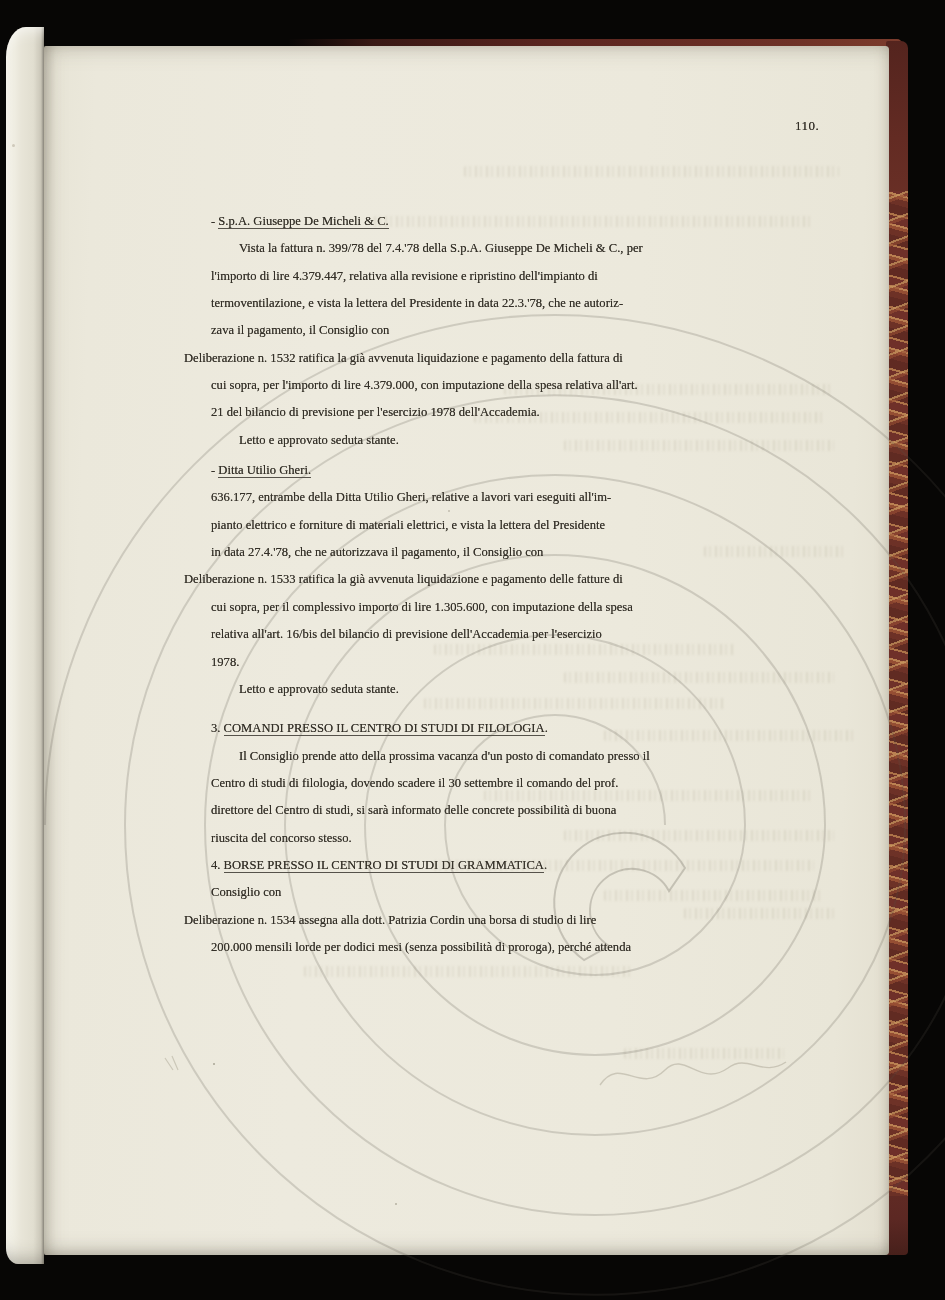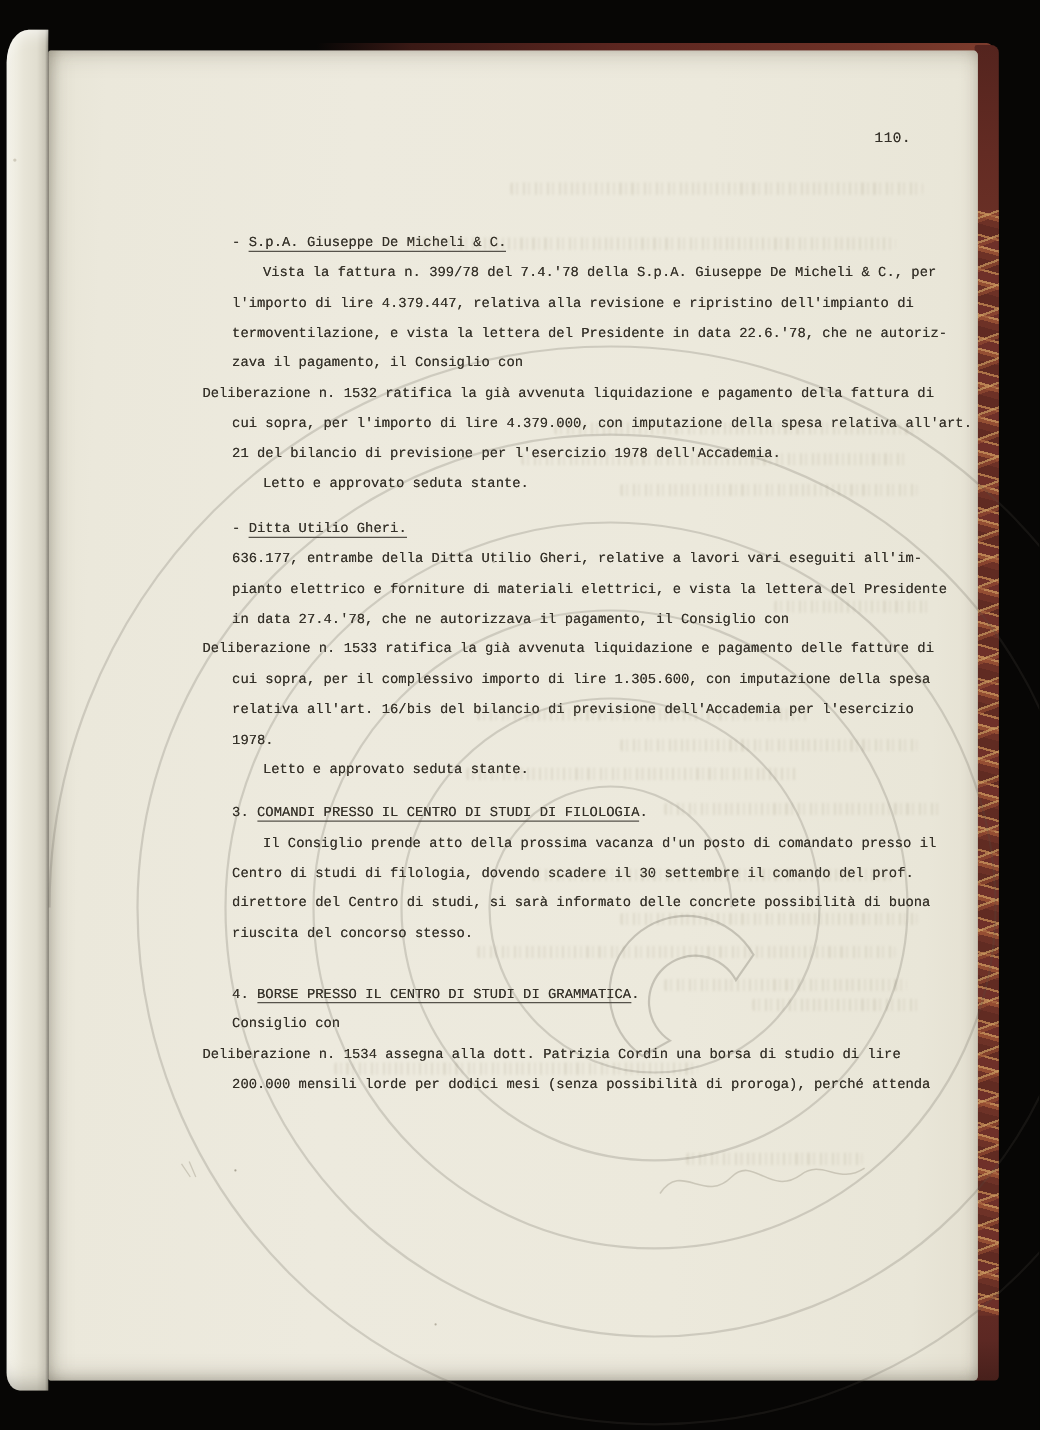--- a/index.html
+++ b/index.html
@@ -1,20 +1,20 @@
 <!DOCTYPE html>
 <html><head>
 <meta charset="utf-8">
 <style>
   html,body{margin:0;padding:0;background:#070605;}
   body{width:945px;height:1300px;position:relative;overflow:hidden;
        font-family:"Liberation Mono","DejaVu Sans Mono",monospace;}
 
   
-  .photo{position:absolute;inset:0;}
+  .photo{position:absolute;inset:0;font-family:Liberation Serif, serif;}
   .cover-top{position:absolute;left:288px;top:39px;width:614px;height:10px;z-index:1;
      background:linear-gradient(90deg,rgba(60,24,19,0) 0%,rgba(74,31,26,.75) 14%,#5c2620 45%,#6e3227 82%,#7c3c2d 100%);
      border-radius:0 5px 0 0;}
   .cover-right{position:absolute;left:886px;top:41px;width:22px;height:1214px;z-index:1;
      background:linear-gradient(180deg,#54241e 0%,#632b23 8%,#6a3026 14%,#6e3227 88%,#5c2823 97%,#47201b 100%);
      border-radius:2px 7px 4px 0;}
   .cover-right .marble{position:absolute;left:0;top:150px;width:100%;height:1005px;
      background:
        repeating-linear-gradient(160deg,rgba(216,168,104,.0) 0 7px,rgba(216,168,104,.75) 7px 9px,rgba(160,84,54,.6) 9px 12px,rgba(216,168,104,0) 12px 21px),
        repeating-linear-gradient(15deg,#6e3227 0 6px,#9c5436 6px 9px,#c88f5a 9px 11px,#70302a 11px 19px,#b97f4e 19px 21px,#5f2a22 21px 30px);
@@ -64,41 +64,41 @@
   <div class="page-sliver"></div>
 
   <div class="edge-strip"></div>
 
   <div class="page">
     <div class="pageno">110.</div>
     <div class="text">
         <div class="line ind1"><span>- </span><span class="u">S.p.A. Giuseppe De Micheli &amp; C.</span></div>
         <div class="line ind2"><span>Vista la fattura n. 399/78 del 7.4.'78 della S.p.A. Giuseppe De Micheli &amp; C., per</span></div>
         <div class="line ind1"><span>l'importo di lire 4.379.447, relativa alla revisione e ripristino dell'impianto di</span></div>
-        <div class="line ind1"><span>termoventilazione, e vista la lettera del Presidente in data 22.6.'78, che ne autoriz-</span></div>
+        <div class="line ind1"><span>termoventilazione, e vista la lettera del Presidente in data 22.3.'78, che ne autoriz-</span></div>
         <div class="line ind1"><span>zava il pagamento, il Consiglio con</span></div>
         <div class="line ind0"><span>Deliberazione n. 1532 ratifica la già avvenuta liquidazione e pagamento della fattura di</span></div>
         <div class="line ind1"><span>cui sopra, per l'importo di lire 4.379.000, con imputazione della spesa relativa all'art.</span></div>
         <div class="line ind1"><span>21 del bilancio di previsione per l'esercizio 1978 dell'Accademia.</span></div>
         <div class="line ind2"><span>Letto e approvato seduta stante.</span></div>
-        <div class="line ind1" style="margin-top: 14px;"><span>- </span><span class="u">Ditta Utilio Gheri.</span></div>
+        <div class="line ind1" style="margin-top: 3px;"><span>- </span><span class="u">Ditta Utilio Gheri.</span></div>
         <div class="line ind1"><span>636.177, entrambe della Ditta Utilio Gheri, relative a lavori vari eseguiti all'im-</span></div>
         <div class="line ind1"><span>pianto elettrico e forniture di materiali elettrici, e vista la lettera del Presidente</span></div>
         <div class="line ind1"><span>in data 27.4.'78, che ne autorizzava il pagamento, il Consiglio con</span></div>
         <div class="line ind0"><span>Deliberazione n. 1533 ratifica la già avvenuta liquidazione e pagamento delle fatture di</span></div>
         <div class="line ind1"><span>cui sopra, per il complessivo importo di lire 1.305.600, con imputazione della spesa</span></div>
         <div class="line ind1"><span>relativa all'art. 16/bis del bilancio di previsione dell'Accademia per l'esercizio</span></div>
         <div class="line ind1"><span>1978.</span></div>
         <div class="line ind2"><span>Letto e approvato seduta stante.</span></div>
         <div class="line ind1" style="margin-top: 12px;"><span>3. </span><span class="u">COMANDI PRESSO IL CENTRO DI STUDI DI FILOLOGIA</span><span>.</span></div>
         <div class="line ind2"><span>Il Consiglio prende atto della prossima vacanza d'un posto di comandato presso il</span></div>
         <div class="line ind1"><span>Centro di studi di filologia, dovendo scadere il 30 settembre il comando del prof.</span></div>
         <div class="line ind1"><span>direttore del Centro di studi, si sarà informato delle concrete possibilità di buona</span></div>
         <div class="line ind1"><span>riuscita del concorso stesso.</span></div>
-        <div class="line ind1" style="margin-top: 28px;"><span>4. </span><span class="u">BORSE PRESSO IL CENTRO DI STUDI DI GRAMMATICA</span><span>.</span></div>
+        <div class="line ind1" style="margin-top: 0;"><span>4. </span><span class="u">BORSE PRESSO IL CENTRO DI STUDI DI GRAMMATICA</span><span>.</span></div>
         <div class="line ind1"><span>Consiglio con</span></div>
         <div class="line ind0"><span>Deliberazione n. 1534 assegna alla dott. Patrizia Cordin una borsa di studio di lire</span></div>
         <div class="line ind1"><span>200.000 mensili lorde per dodici mesi (senza possibilità di proroga), perché attenda</span></div>
       </div>
 
     <div class="speck" style="left:169px;top:1017px;width:2px;height:2px;background:#a9a494;"></div>
     <div class="speck" style="left:351px;top:1157px;width:2px;height:2px;background:#b5b0a0;"></div>
     <div class="speck" style="left:404px;top:464px;width:2px;height:2px;background:#c2bdae;"></div>
   <div class="ghost" style="left: 420px; top: 120px; width: 375px;"></div>
       <div class="ghost" style="left: 330px; top: 170px; width: 440px;"></div>

